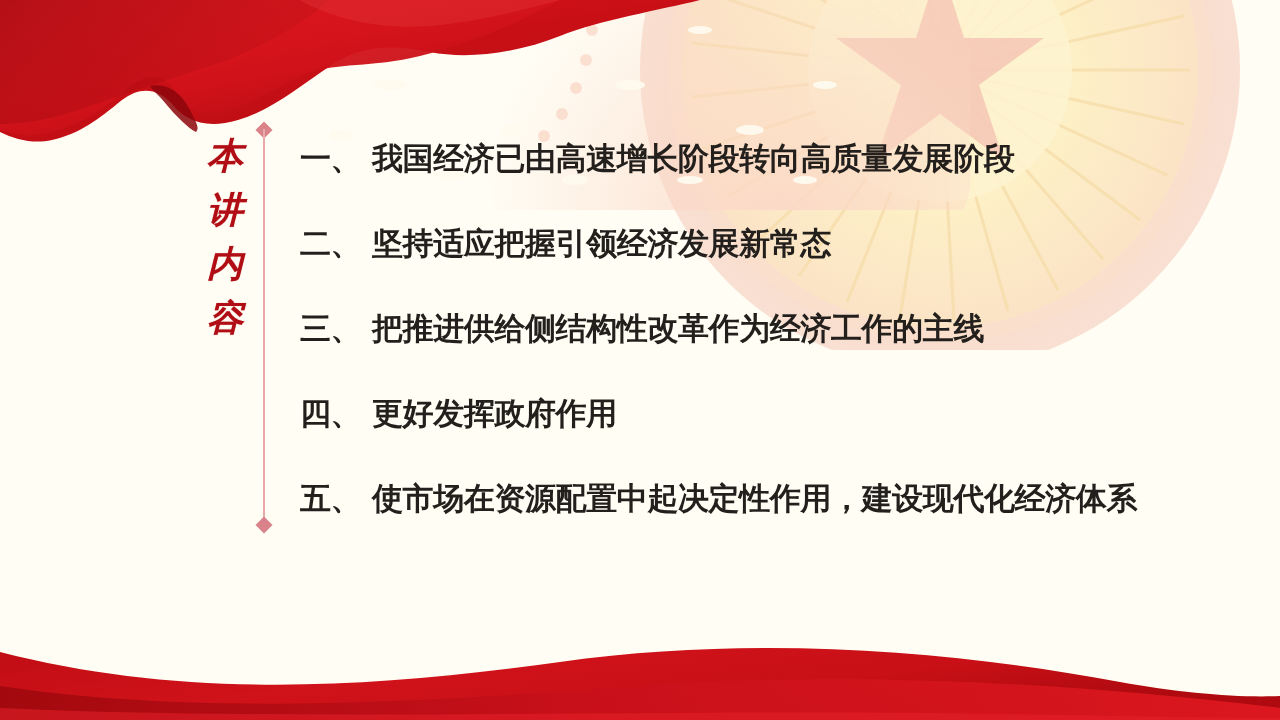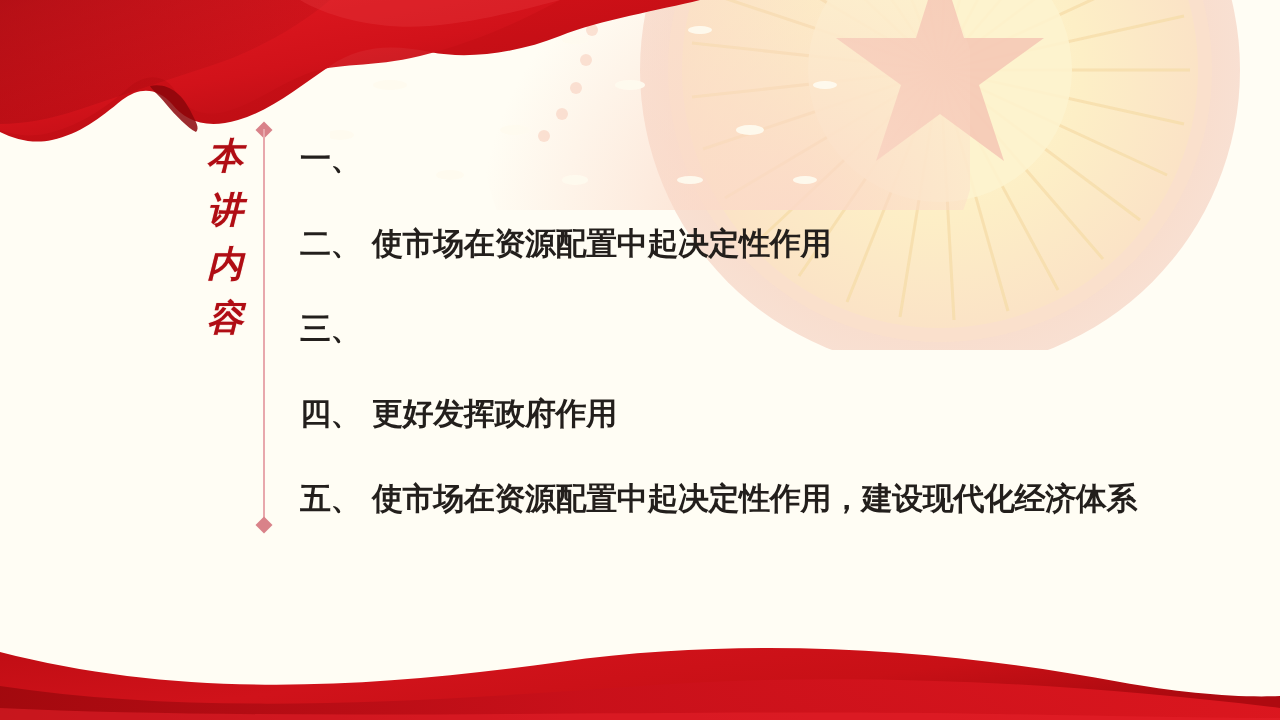--- a/index.html
+++ b/index.html
@@ -263,27 +263,29 @@
       <span class="vt-char">容</span>
     </div>
 
     <div class="diamond" id="diamond-top"></div>
     <div id="divider"></div>
     <div class="diamond" id="diamond-bottom"></div>
 
     <div id="outline-list">
       <div class="outline-item">
         <span class="outline-marker">一、</span>
+        <span class="outline-text">我国经济已由高速增长阶段转向高质量发展阶段</span>
       </div>
       <div class="outline-item">
         <span class="outline-marker">二、</span>
-        <span class="outline-text">使市场在资源配置中起决定性作用</span>
+        <span class="outline-text">坚持适应把握引领经济发展新常态</span>
       </div>
       <div class="outline-item">
         <span class="outline-marker">三、</span>
+        <span class="outline-text">把推进供给侧结构性改革作为经济工作的主线</span>
       </div>
       <div class="outline-item">
         <span class="outline-marker">四、</span>
         <span class="outline-text">更好发挥政府作用</span>
       </div>
       <div class="outline-item">
         <span class="outline-marker">五、</span>
         <span class="outline-text">使市场在资源配置中起决定性作用，建设现代化经济体系</span>
       </div>
     </div>

